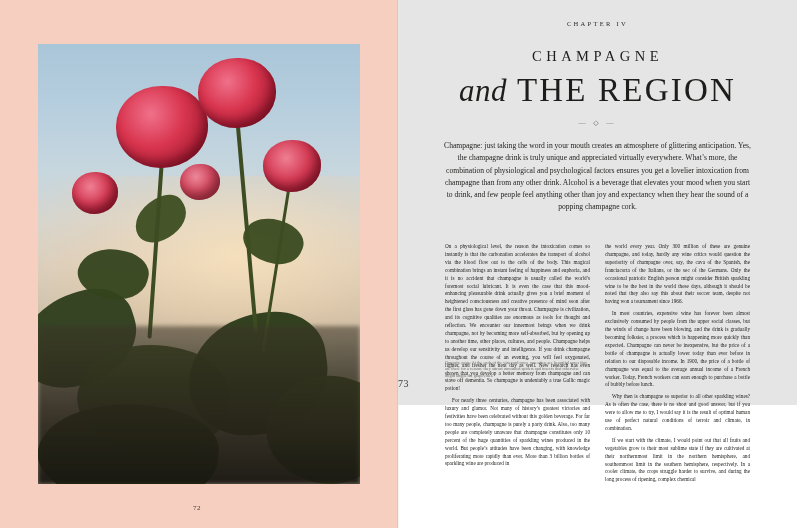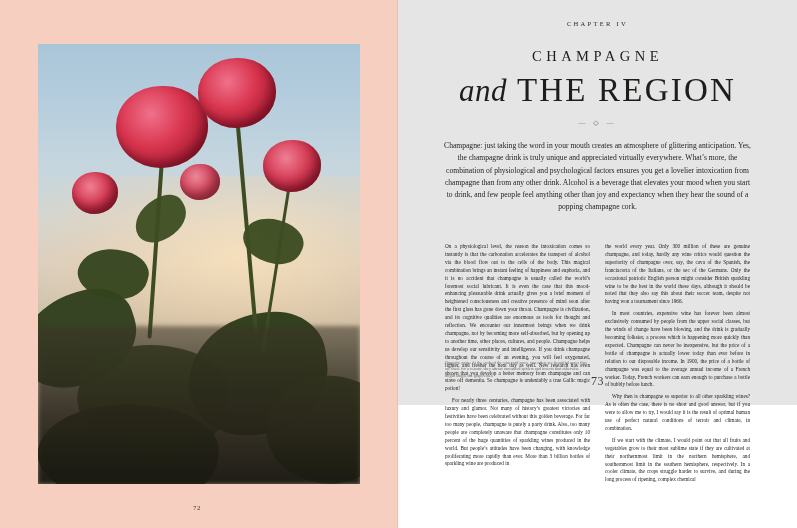--- a/index.html
+++ b/index.html
@@ -190,22 +190,21 @@
     width: 145px;
     font-size: 4.3px;
     line-height: 1.5;
     color: #6d6d68;
   }
   .page-num-right {
     position: absolute;
     left: 0;
     bottom: 16px;
     width: 100%;
-    text-align: center;
-    font-size: 12px;
+    font-size: 10px;
     letter-spacing: 0.6px;
     color: #3a3a38;
   }
   .gutter {
     position: absolute;
     left: 397px;
     top: 0;
     width: 3px;
     height: 528px;
     background: linear-gradient(to right, rgba(0,0,0,0.07), rgba(0,0,0,0));

